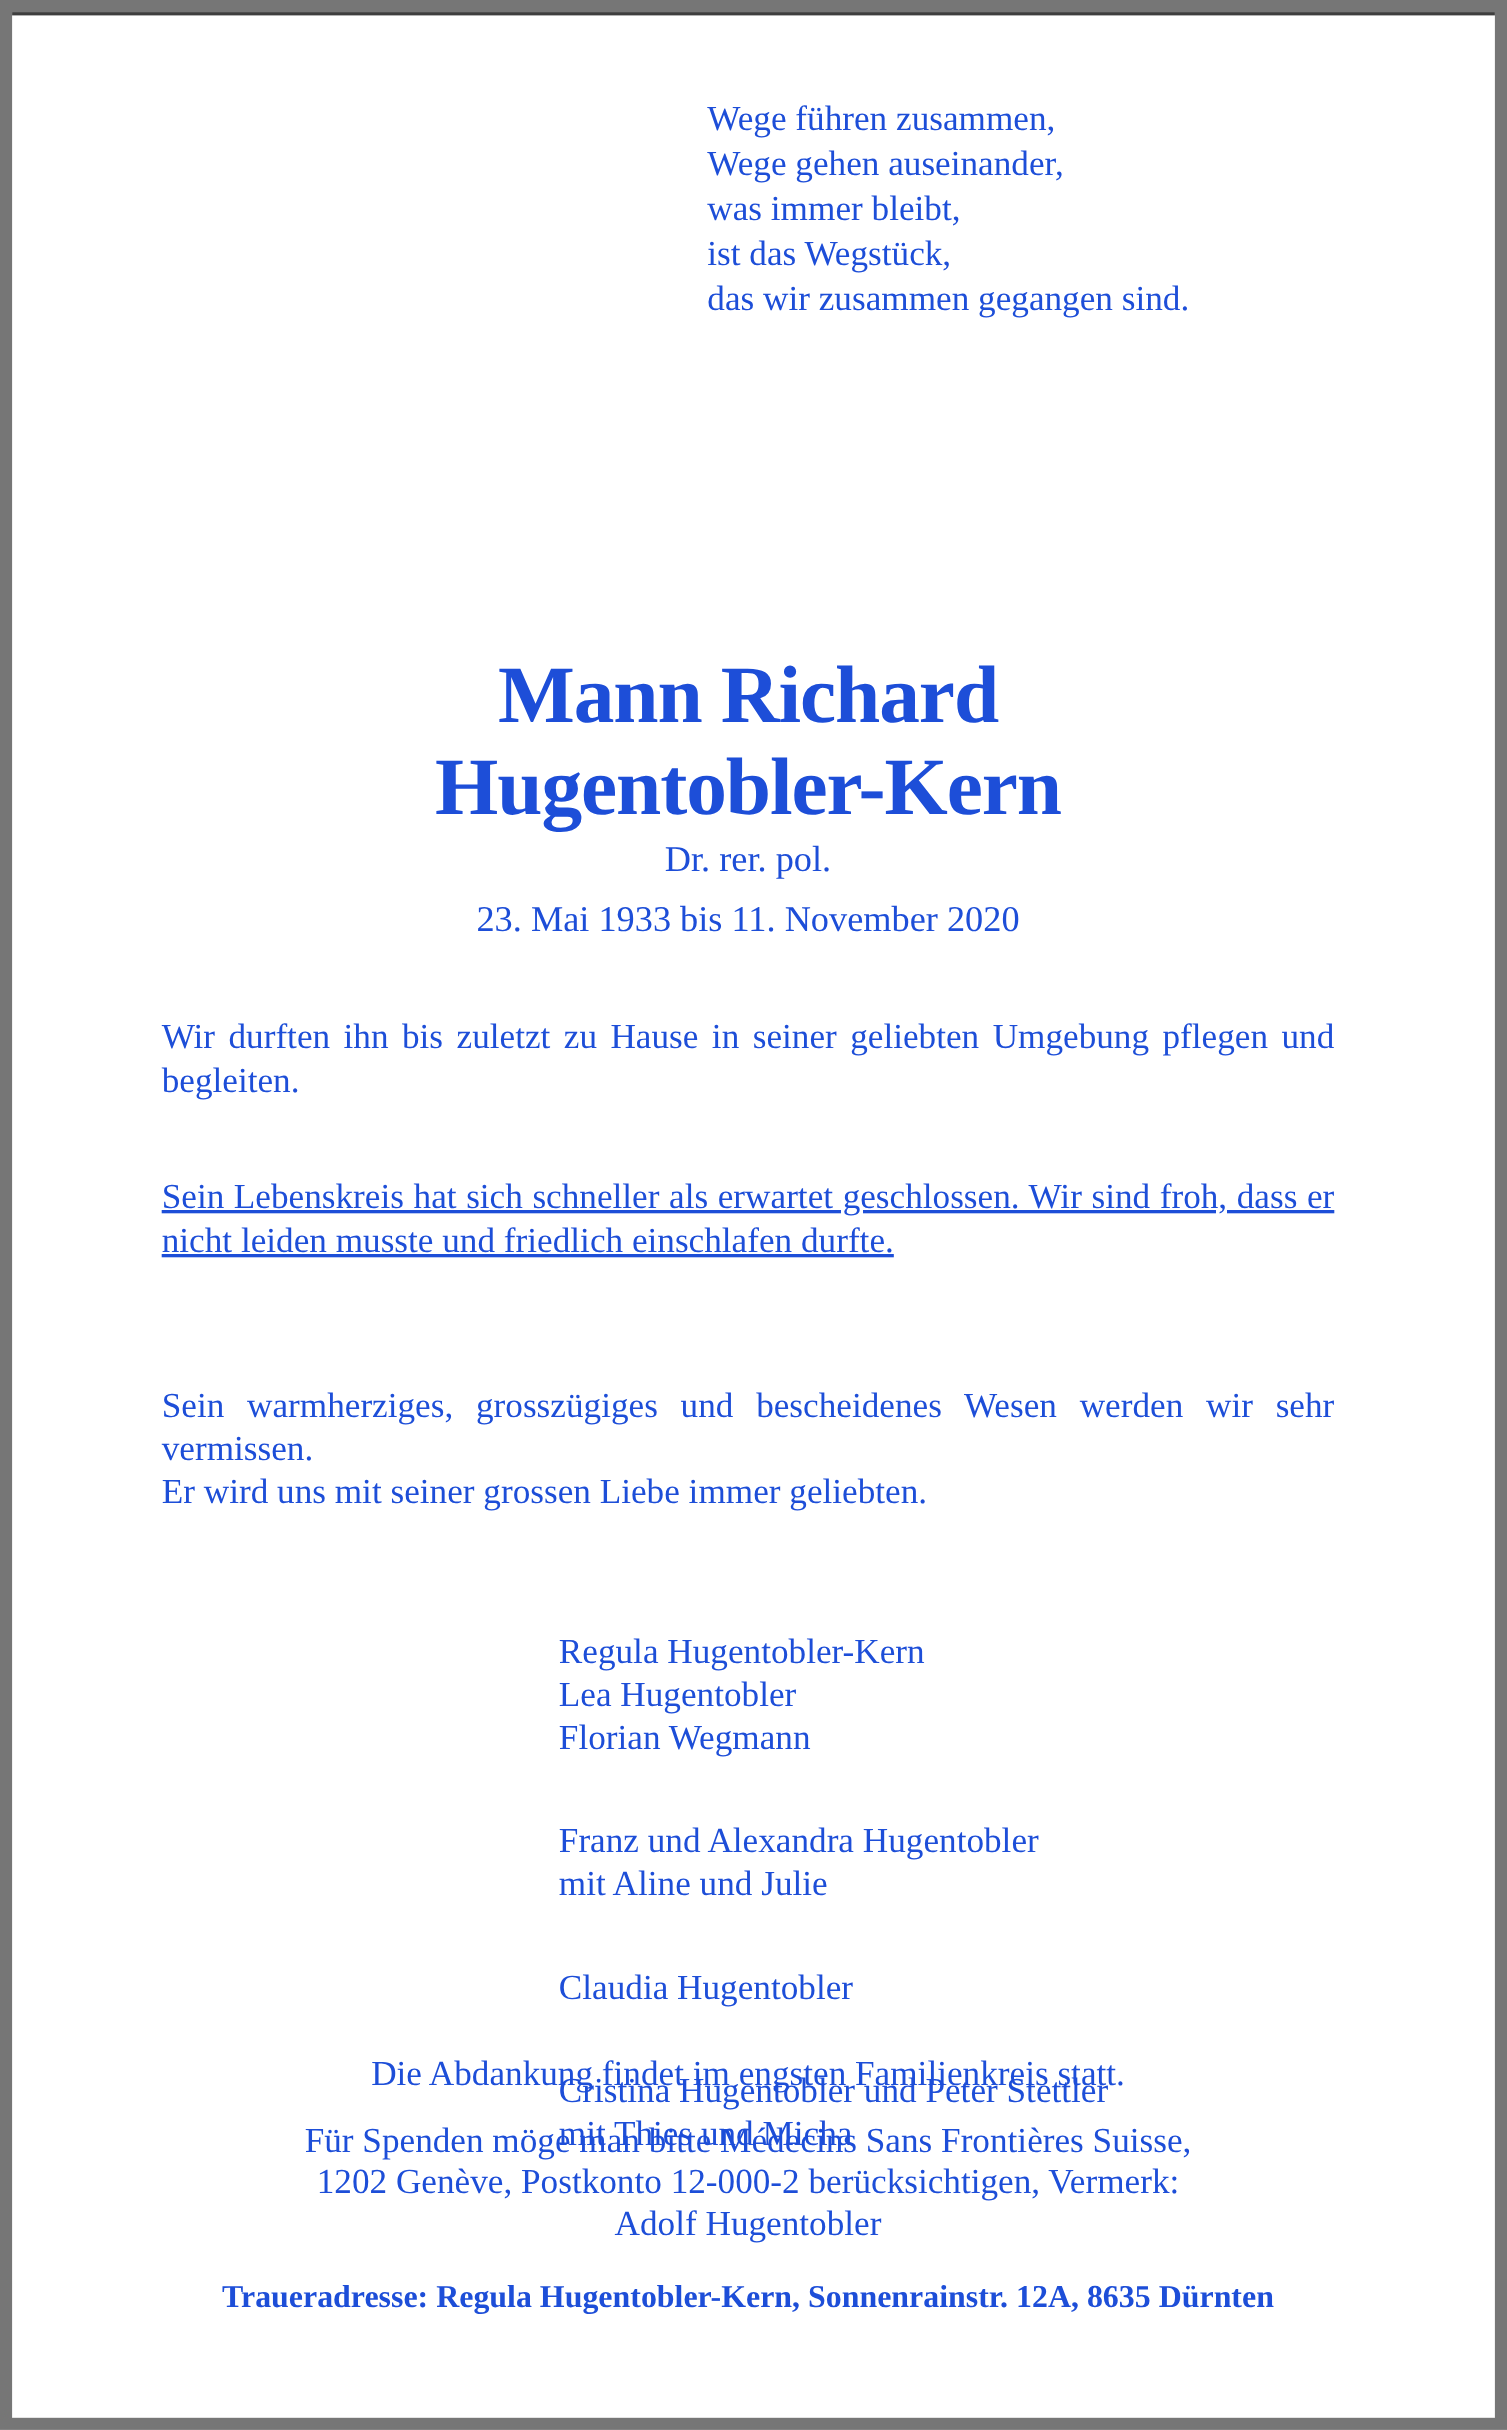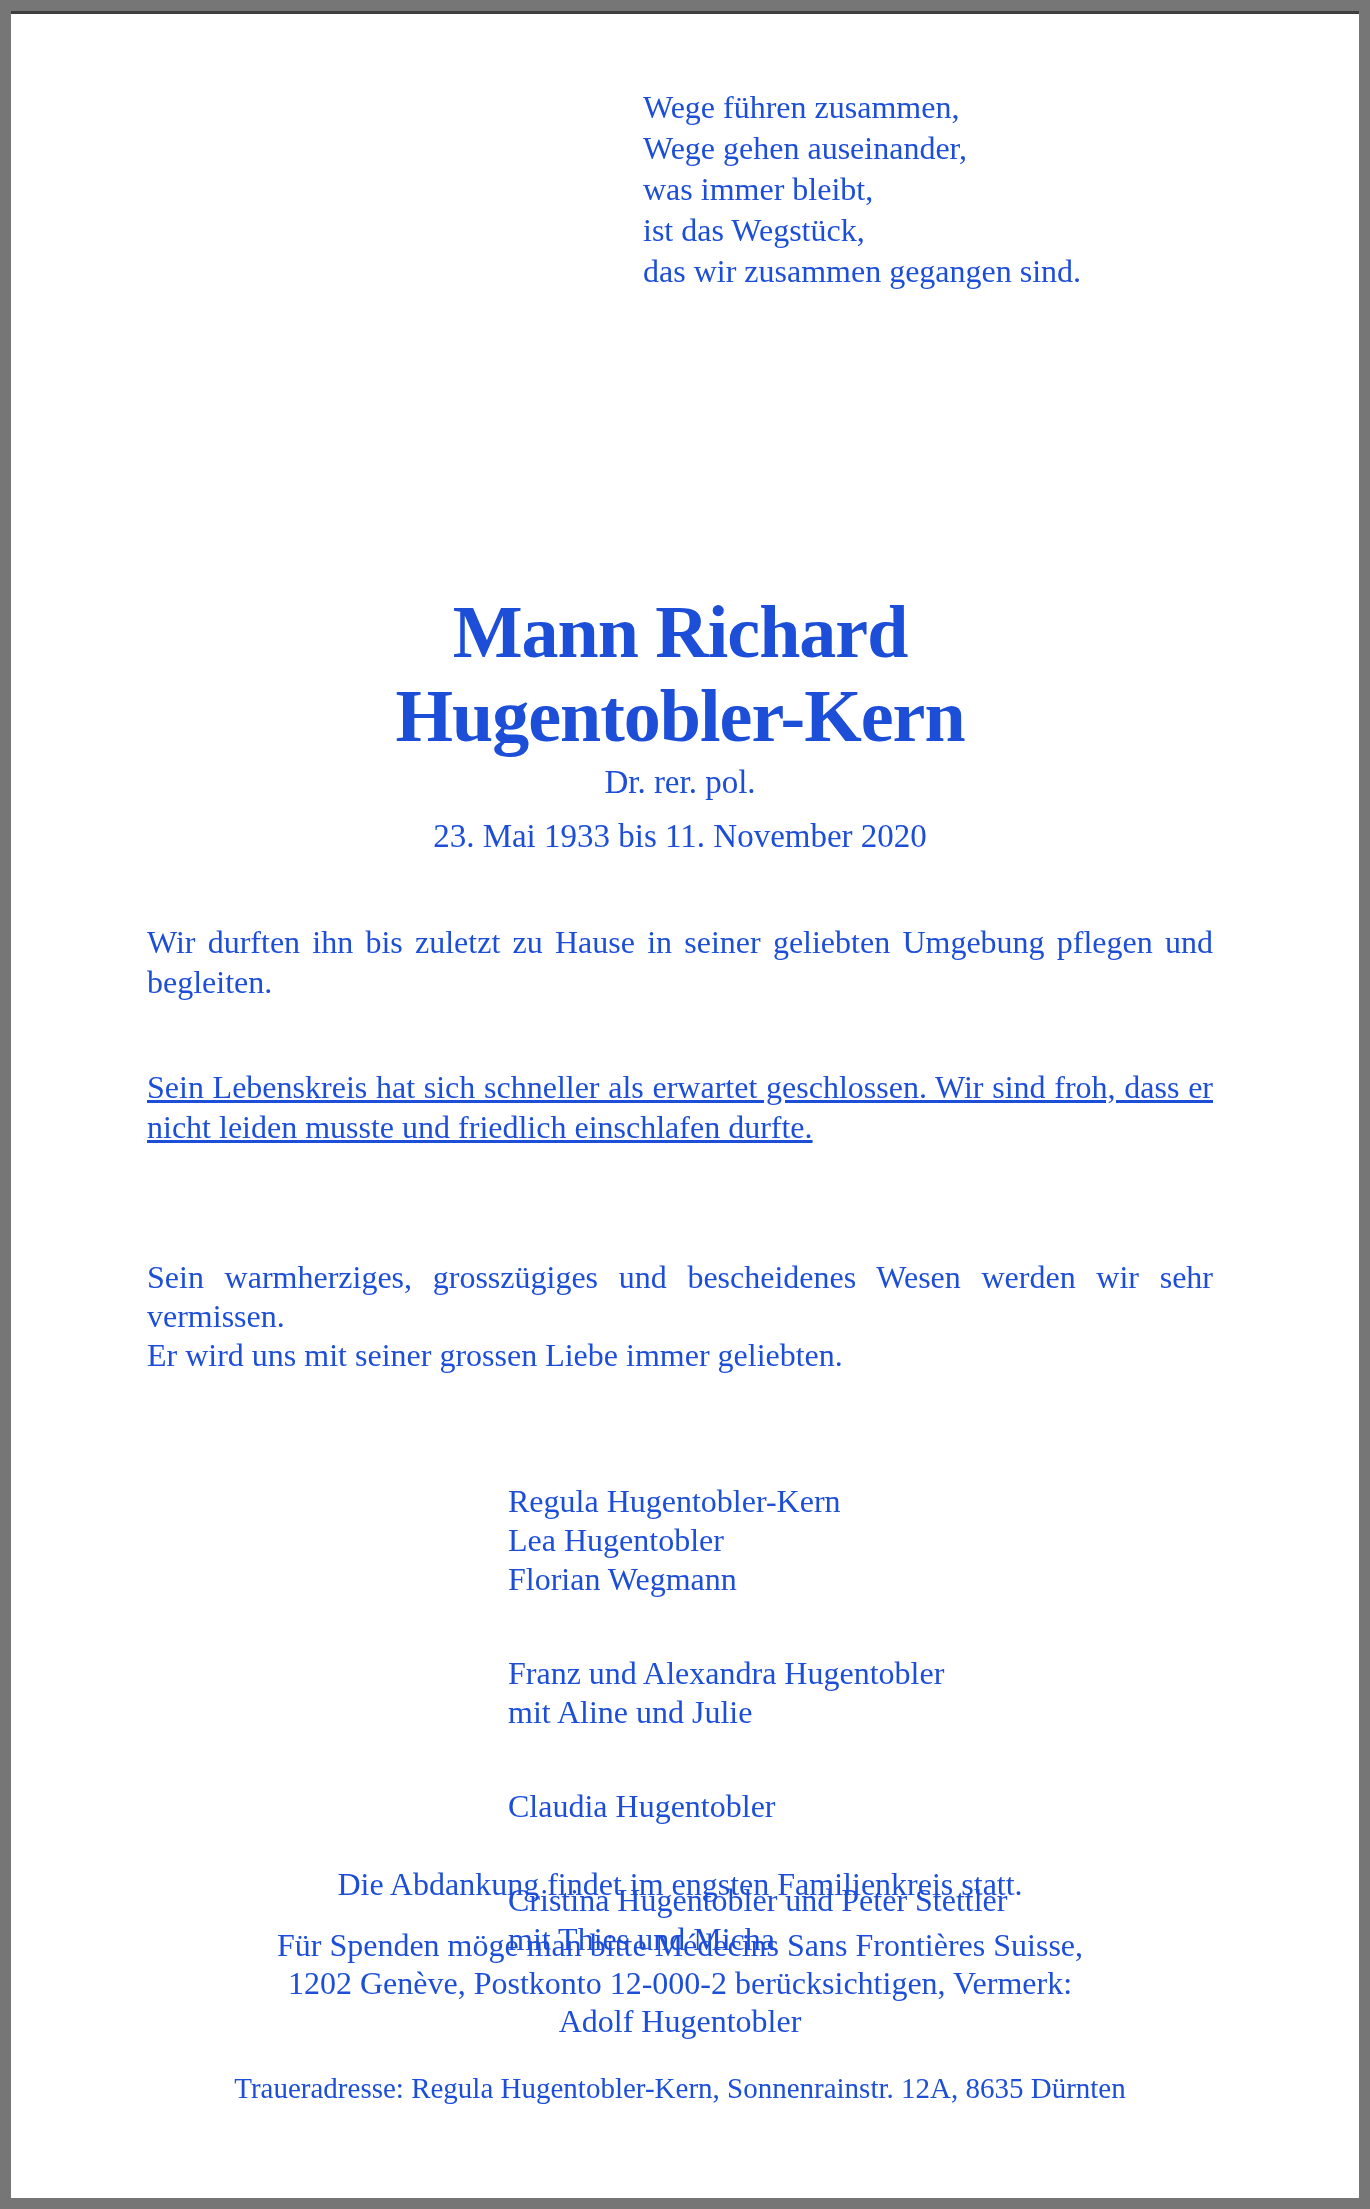--- a/index.html
+++ b/index.html
@@ -102,20 +102,21 @@
   }
   .donation-note {
     top: 1915px;
     font-size: 32px;
     line-height: 38px;
   }
   .mourning-address {
     top: 2059px;
     font-size: 29px;
     line-height: 36px;
+    font-weight: bold;
   }
 </style>
 </head>
 <body>
 
 <div class="page">
   <div class="top-accent"></div>
 
   <div class="block poem">Wege führen zusammen,
 Wege gehen auseinander,

